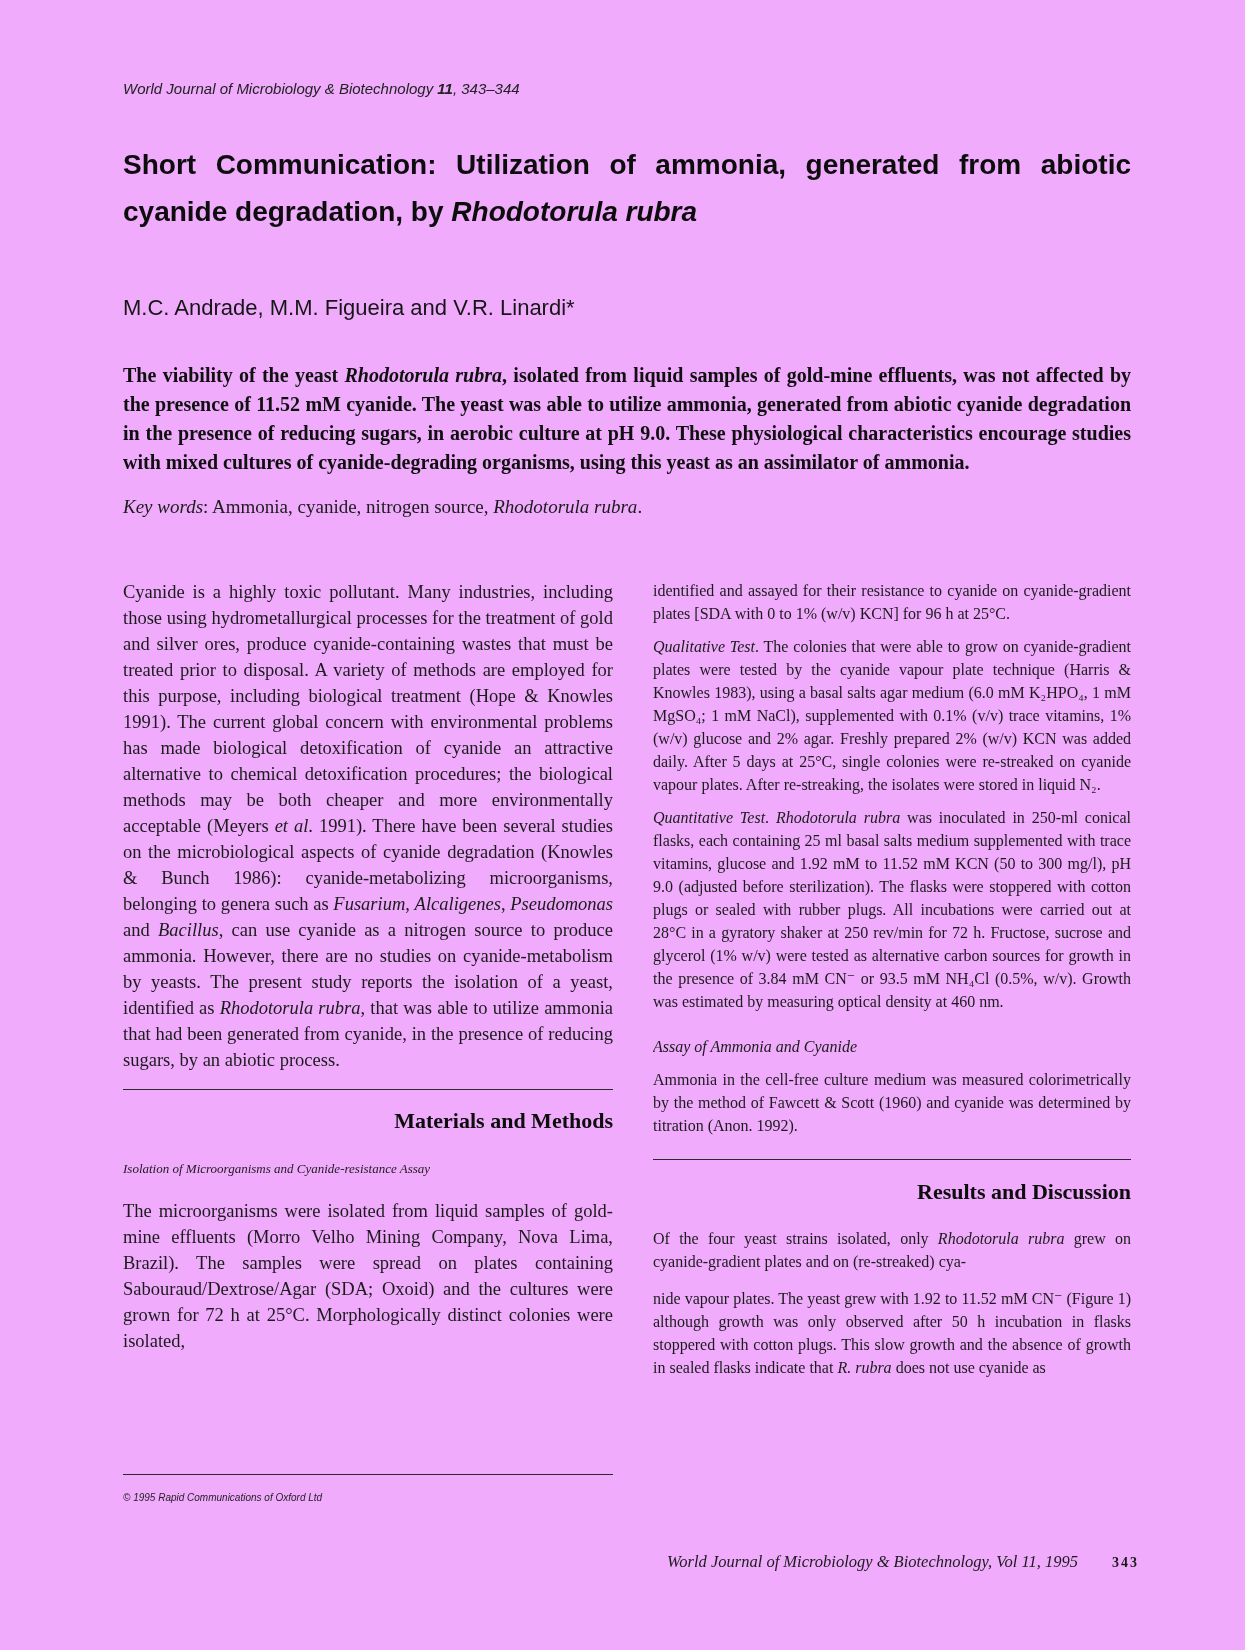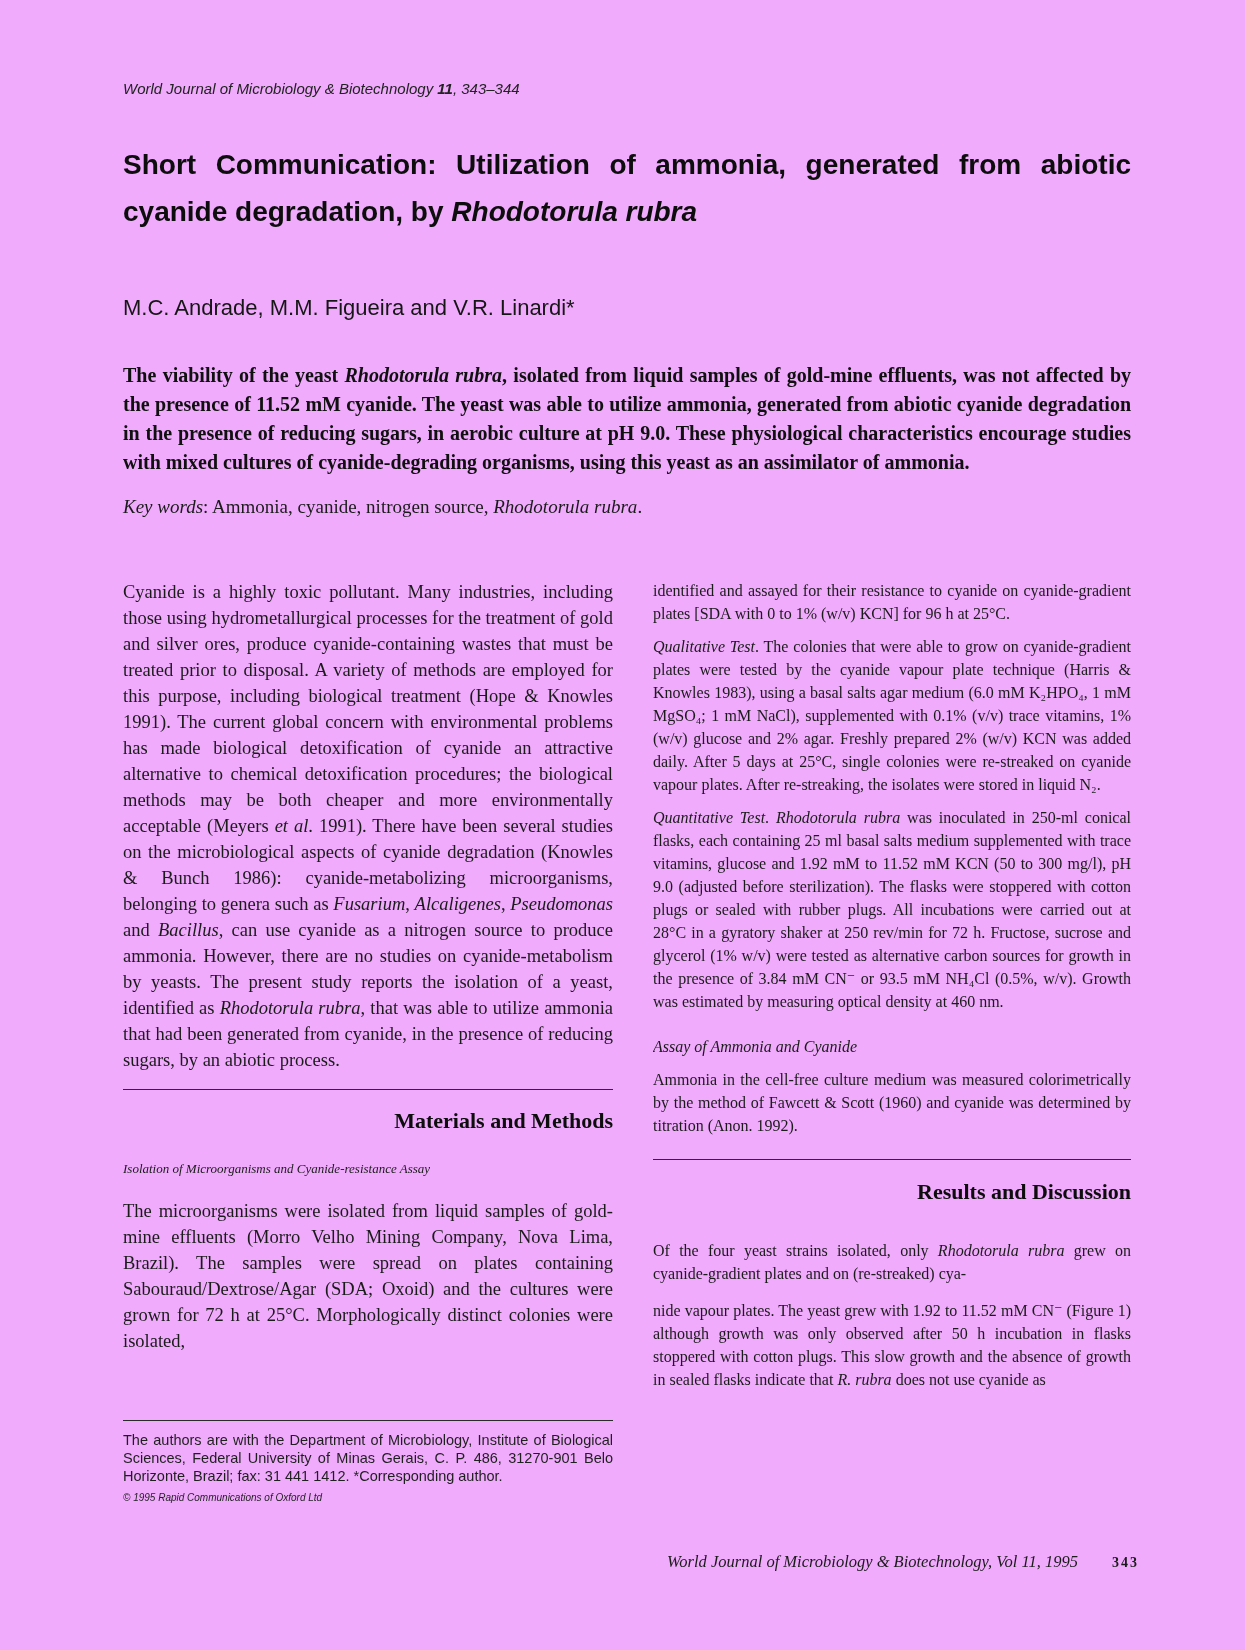--- a/index.html
+++ b/index.html
@@ -77,21 +77,21 @@
     font-family:"Liberation Sans","DejaVu Sans",sans-serif;
     font-size:14.5px; line-height:18px; color:#1f1f1f; text-align:justify;
   }
   .copyright {
     font-family:"Liberation Sans","DejaVu Sans",sans-serif;
     font-style:italic; font-size:10px; color:#1f1f1f;
   }
 
   .col-right .rule.results-rule { margin-top:22px; }
   .results-heading { margin-top:20px; }
-  .results-p1 { margin-top:36px; }
+  .results-p1 { margin-top:24px; }
   .results-p2 { margin-top:14px; }
 
   .page-footer {
     position:absolute; right:106px; bottom:78px;
     display:flex; align-items:baseline; gap:34px;
   }
   .footer-journal { font-style:italic; font-size:16.5px; color:#1b1b1b; }
   .footer-page { font-weight:bold; font-size:14px; letter-spacing:2px; }
 </style>
 </head>
@@ -121,21 +121,20 @@
         <hr class="rule sect">
 
         <div class="section-heading">Materials and Methods</div>
 
         <div class="subheading">Isolation of Microorganisms and Cyanide-resistance Assay</div>
 
         <div class="para"><span>The microorganisms were isolated from liquid samples of gold-mine effluents (Morro Velho Mining Company, Nova Lima, Brazil). The samples were spread on plates containing Sabouraud/Dextrose/Agar (SDA; Oxoid) and the cultures were grown for 72 h at 25°C. Morphologically distinct colonies were isolated,</span></div>
 
         <div class="footnote-block">
           <hr class="rule footnote-rule">
-          <div class="affiliation">The authors are with the Department of Microbiology, Institute of Biological Sciences, Federal University of Minas Gerais, C. P. 486, 31270-901 Belo Horizonte, Brazil; fax: 31 441 1412. *Corresponding author.</div>
           <div class="copyright">© 1995 Rapid Communications of Oxford Ltd</div>
         </div>
       </div>
 
       <div class="col col-right">
         <div class="para tight"><span>identified and assayed for their resistance to cyanide on cyanide-gradient plates [SDA with 0 to 1% (w/v) KCN] for 96 h at 25°C.</span></div>
 
 
         <div class="para tight"><span style="font-style: italic;">Qualitative Test</span><span>. The colonies that were able to grow on cyanide-gradient plates were tested by the cyanide vapour plate technique (Harris &amp; Knowles 1983), using a basal salts agar medium (6.0 mM K₂HPO₄, 1 mM MgSO₄; 1 mM NaCl), supplemented with 0.1% (v/v) trace vitamins, 1% (w/v) glucose and 2% agar. Freshly prepared 2% (w/v) KCN was added daily. After 5 days at 25°C, single colonies were re-streaked on cyanide vapour plates. After re-streaking, the isolates were stored in liquid N₂.</span></div>
 

